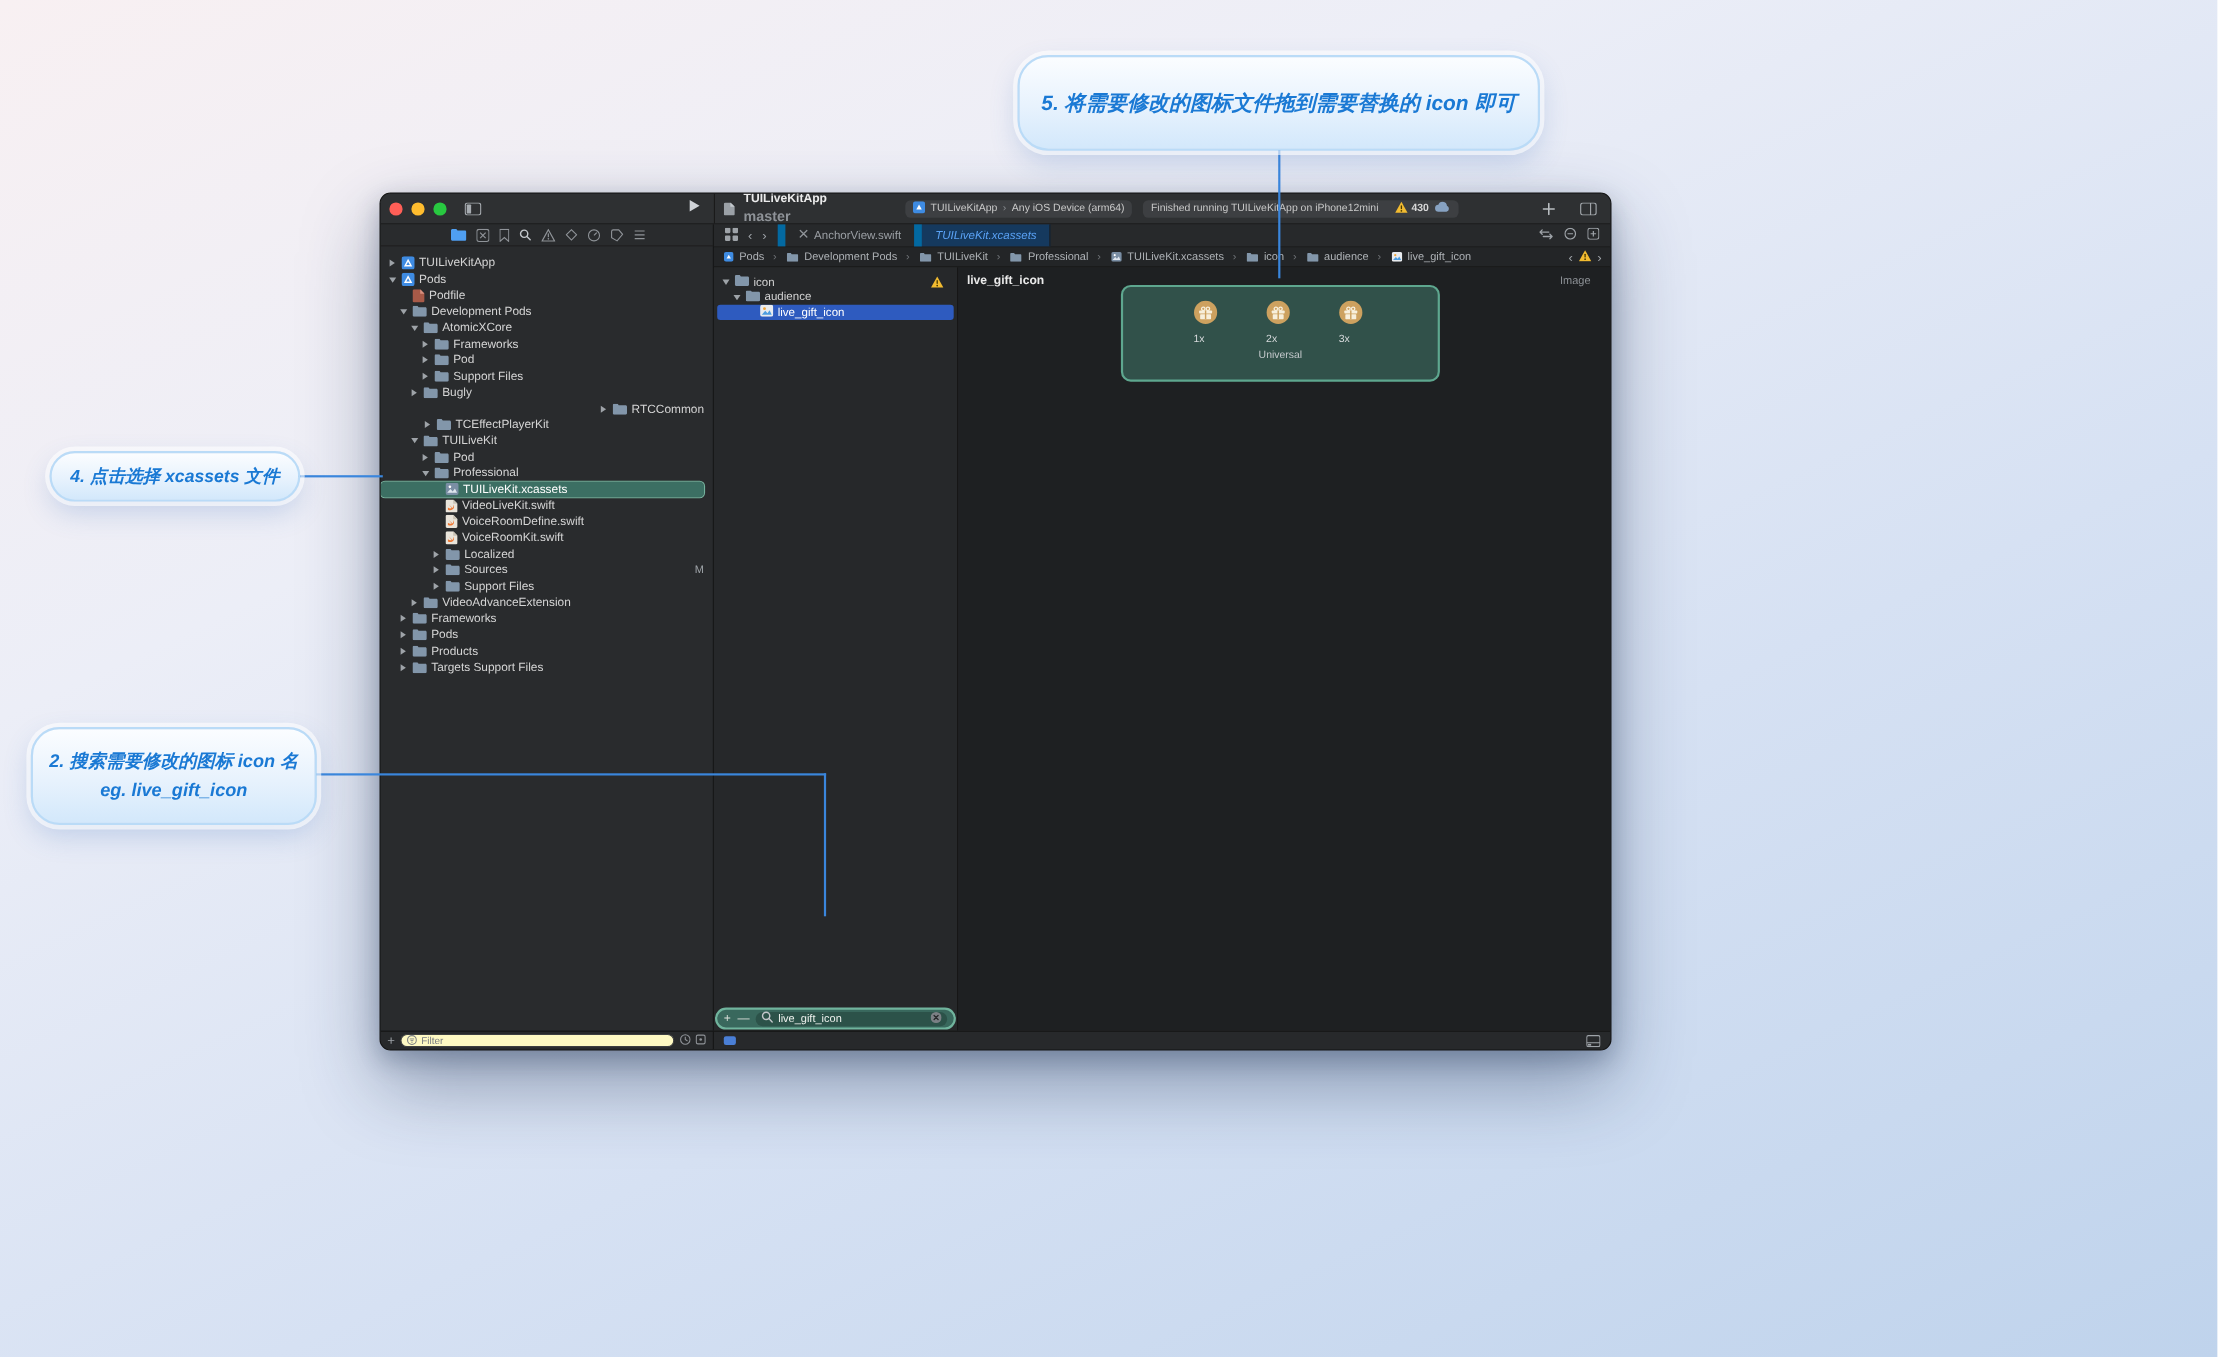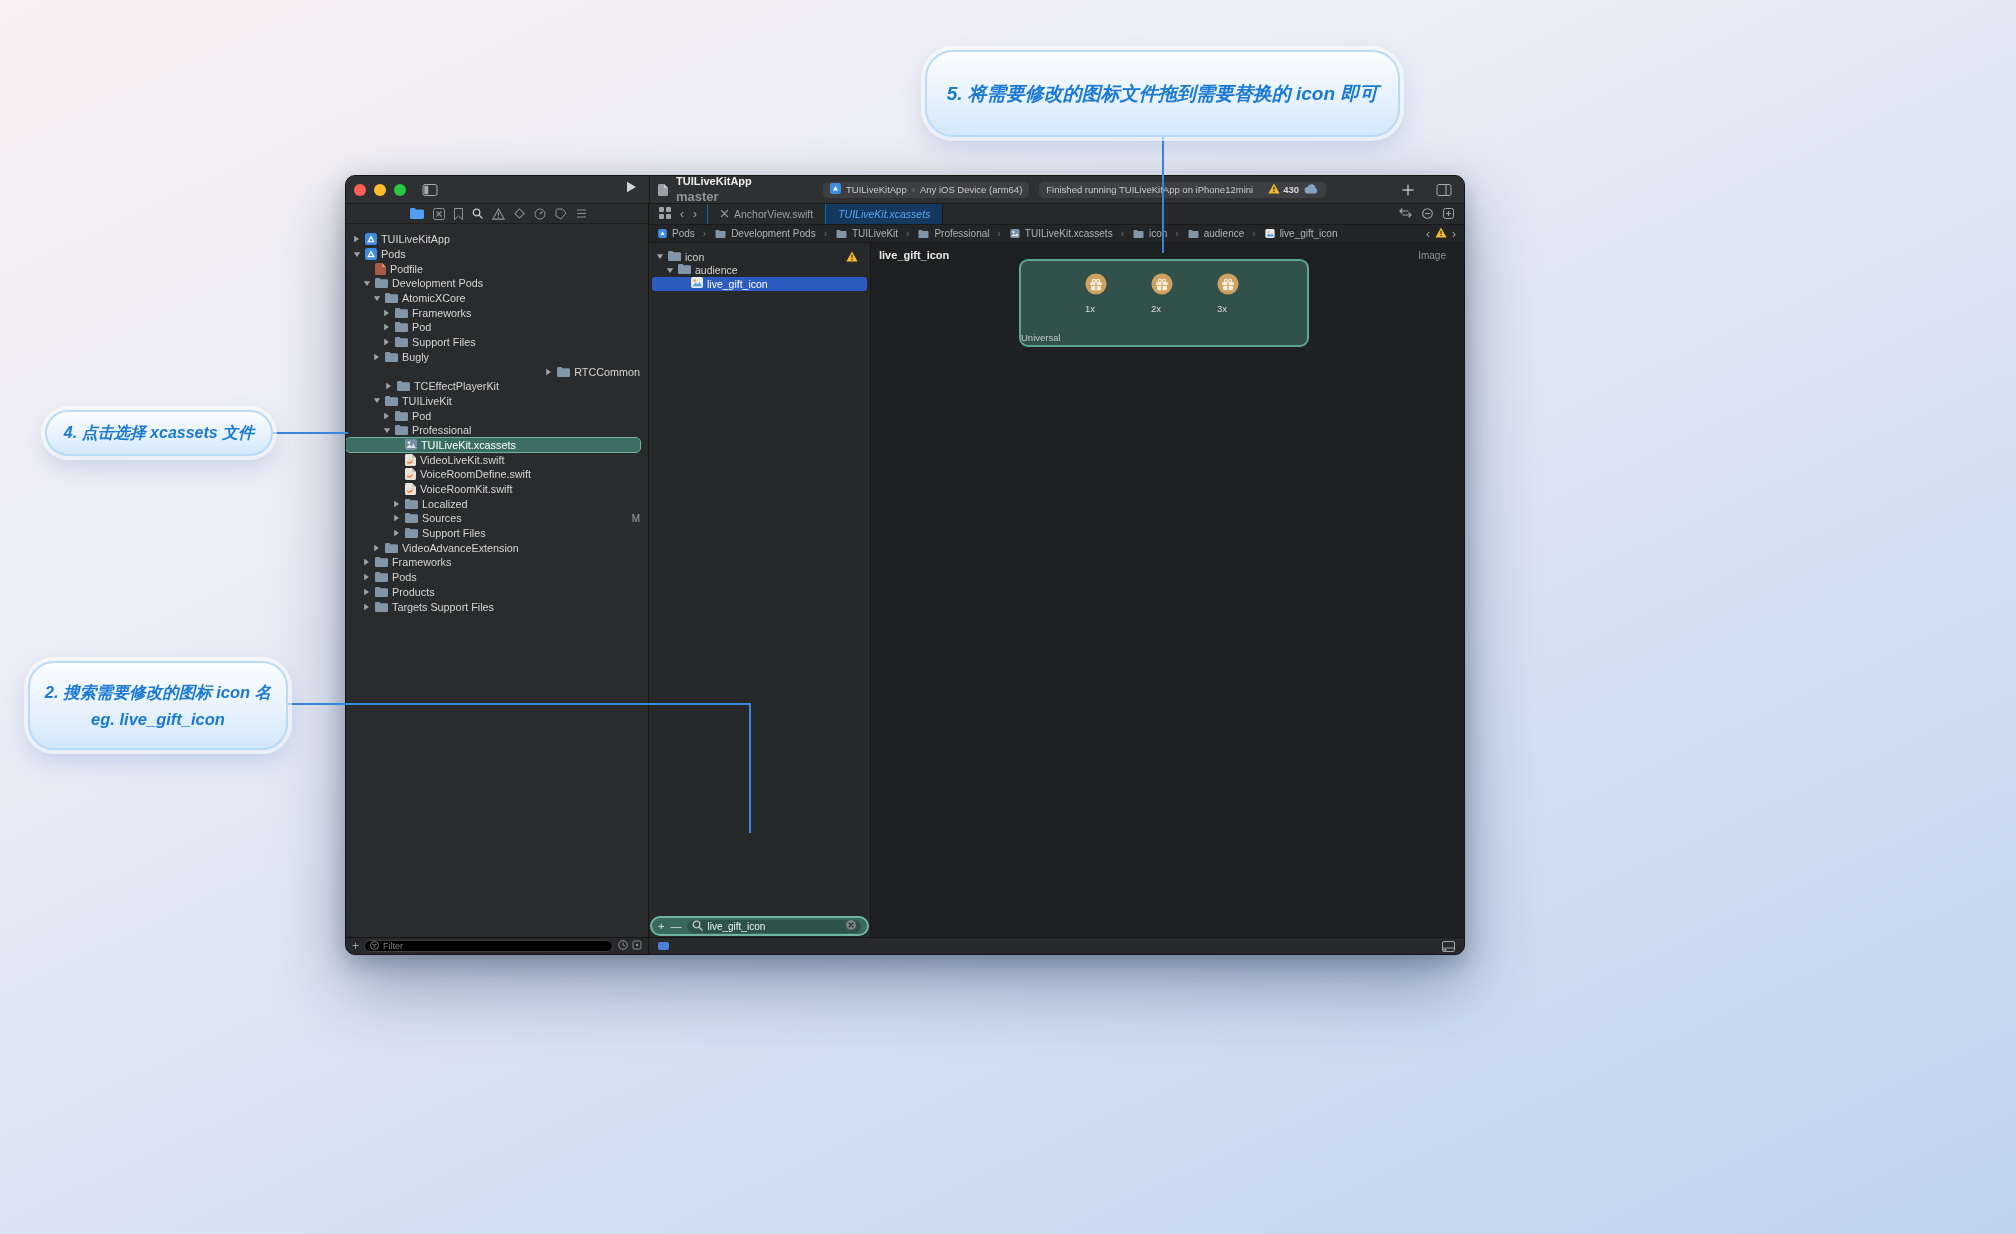--- a/index.html
+++ b/index.html
@@ -45,21 +45,21 @@
   .tree-row .chev { width:9px; display:flex; justify-content:center; flex:0 0 9px; }
   .tree-row .ticon { display:flex; align-items:center; }
   .tree-row.hl { background:#3c6f63; border-radius:4px; outline:1.5px solid #74b29d; outline-offset:0; margin-right:8px; color:#fff; }
   .tbadge { margin-left:auto; color:#a0a5aa; font-size:10px; }
 
   
   .editor { flex:1; display:flex; flex-direction:column; min-width:0; }
   .tabbar { flex:0 0 21px; background:#27292b; border-bottom:1px solid #1a1a1a; display:flex; align-items:stretch; }
   .tab-icons { display:flex; align-items:center; gap:9px; padding:0 10px; color:#9ea3a8; }
   .navarrow { font-size:12px; color:#9ea3a8; line-height:1; }
-  .tab { display:flex; align-items:center; gap:5px; padding:0 12px; border-left:1px solid #0369a1; font-size:10.5px; color:#9b9fa4; white-space:nowrap; }
+  .tab { display:flex; align-items:center; gap:5px; padding:0 12px; border-left:7px solid #0369a1; font-size:10.5px; color:#9b9fa4; white-space:nowrap; }
   .tab:last-of-type { border-right:1px solid #1a1a1a; }
   .tab.active { background:#15395e; color:#5aa2f5; font-style:italic; }
   .tabbar-right { margin-left:auto; display:flex; align-items:center; gap:10px; padding:0 10px; }
 
   .jumpbar { flex:0 0 18px; background:#232527; border-bottom:1px solid #1a1a1a; display:flex; align-items:center; padding:0 8px; font-size:10px; color:#aeb2b6; }
   .crumb { display:flex; align-items:center; gap:4px; white-space:nowrap; }
   .crumb-sep { color:#6f7377; margin:0 4px; }
   .jump-right { margin-left:auto; display:flex; align-items:center; gap:5px; color:#9ea3a8; }
 
   .editor-body { flex:1; display:flex; min-height:0; }
@@ -75,27 +75,27 @@
   .asset-search .grow { flex:1; }
 
   .canvas { flex:1; background:#1e2022; position:relative; }
   .canvas-title { position:absolute; left:8px; top:6px; font-size:11px; font-weight:bold; color:#eaeaea; }
   .canvas-type { position:absolute; right:18px; top:7px; font-size:10px; color:#8d9196; }
   .iconset { position:absolute; left:148px; top:16px; width:290px; height:88px; border:2.5px solid #5ea78f;
     background:rgba(61,111,99,.62); border-radius:9px; }
   .slots { display:flex; justify-content:center; gap:40px; margin-top:12px; }
   .slot { display:flex; flex-direction:column; align-items:flex-start; width:26px; }
   .slot-label { margin-top:8px; font-size:9.5px; color:#d8dbdd; }
-  .idiom { margin-top:18px; font-size:9.5px; color:#c3c8cb; }
+  .idiom { text-align:center; margin-top:3px; font-size:9.5px; color:#c3c8cb; }
 
   
   .bottombar { flex:0 0 17px; background:#27292b; border-top:1px solid #161616; display:flex; }
   .bb-nav { width:303px; border-right:1px solid #161616; display:flex; align-items:center; gap:5px; padding:0 6px; }
   .plus-btn { color:#9ea3a8; font-size:12px; line-height:1; }
-  .filter-pill { flex:1; height:12px; background:#000000; border:1px solid #3c3e40; border-radius:7px;
+  .filter-pill { flex:1; height:12px; background:#fef9c3; border:1px solid #3c3e40; border-radius:7px;
     display:flex; align-items:center; gap:4px; padding:0 5px; color:#7a7e82; font-size:9px; }
   .bb-nav-icons { display:flex; gap:4px; align-items:center; }
   .bb-editor { flex:1; display:flex; align-items:center; padding:0 9px; }
   .breakpoint-sq { width:11px; height:8px; background:#4a7fd6; border-radius:2px; }
   .bb-right { margin-left:auto; display:flex; }
 
   
   .callout { position:absolute; z-index:3; display:flex; flex-direction:column; justify-content:center; align-items:center;
     background:linear-gradient(180deg,#fbfdff 0%,#e7f2fd 55%,#d3e8fb 100%);
     border:2px solid #badbf7; color:#1a79d4; font-weight:bold; font-style:italic; white-space:nowrap;

